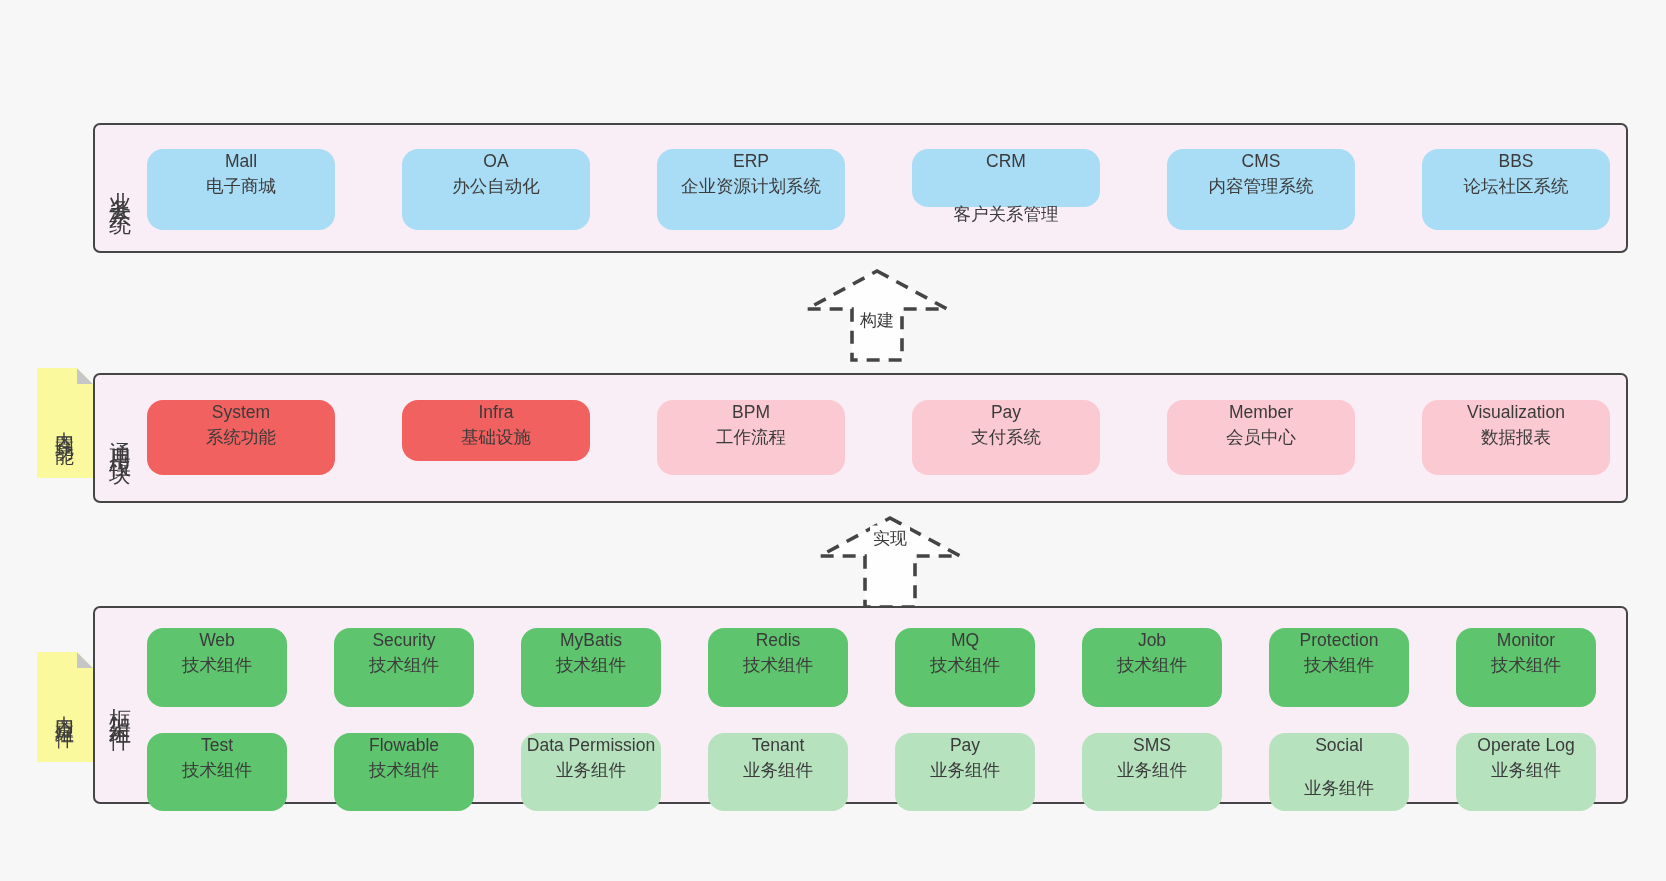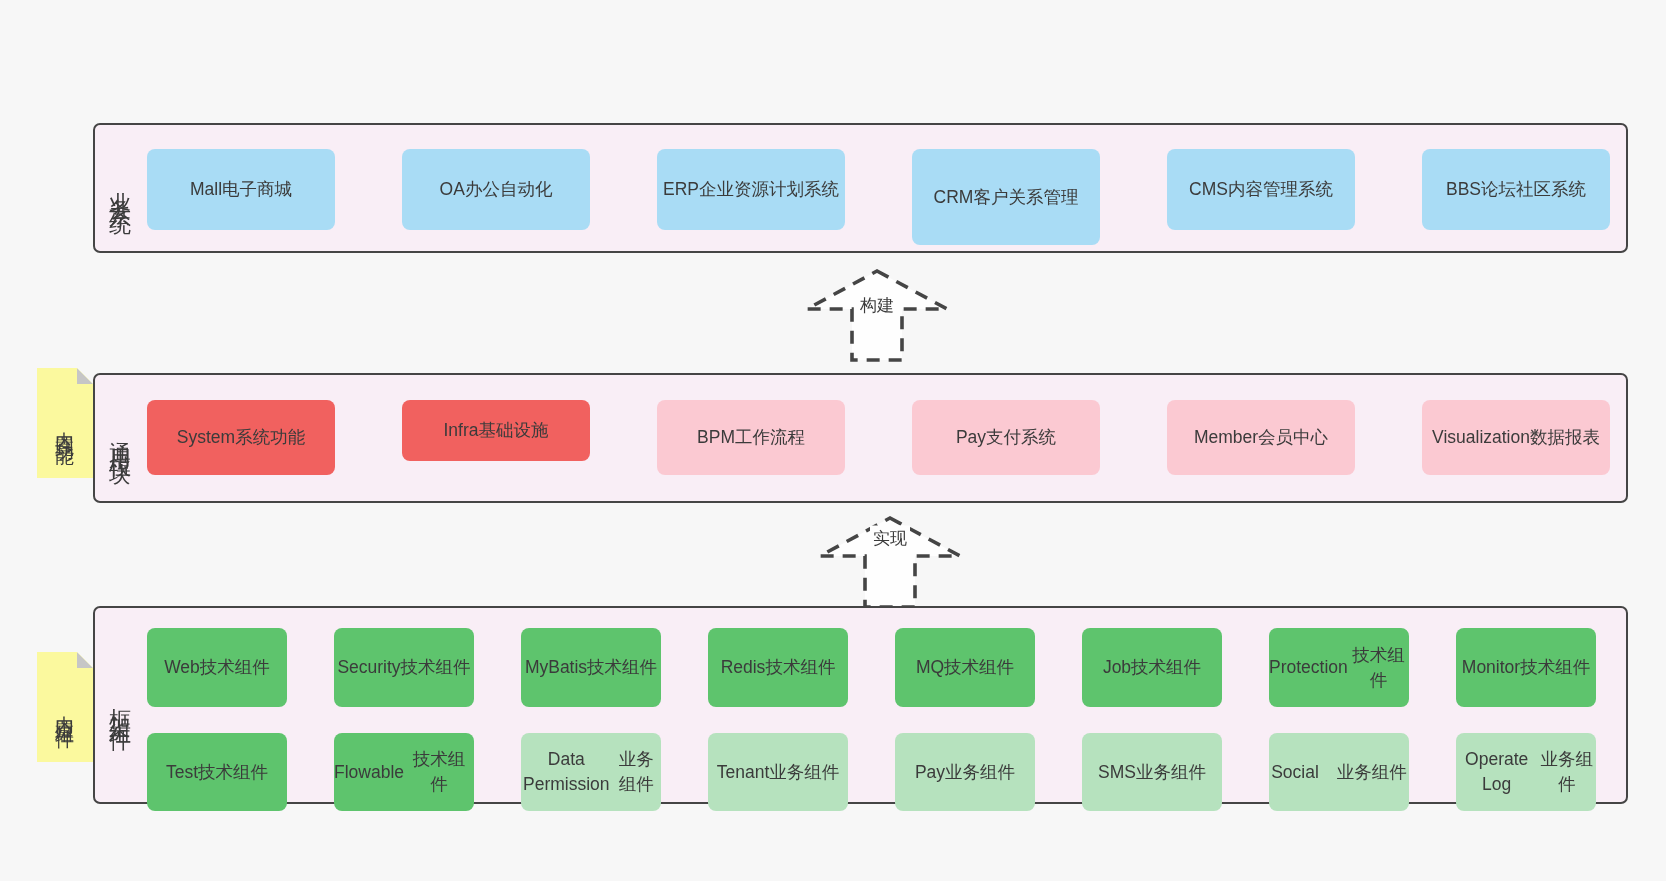--- a/index.html
+++ b/index.html
@@ -17,22 +17,22 @@
   }
   .layer-label {
     position:absolute; left:14px; top:50%; transform:translateY(-50%);
     writing-mode:vertical-lr; text-orientation:upright;
     font-size:22px; letter-spacing:7px; line-height:1; white-space:nowrap;
   }
   .row { position:absolute; left:52px; display:flex; }
   .row.wide   { gap:67px; }
   .row.narrow { gap:47px; }
   .node {
-    border-radius:8px; box-sizing:border-box;
-    display:flex; flex-direction:row; align-items:center; justify-content:center;
+    border-radius:16px; box-sizing:border-box;
+    display:flex; flex-direction:column; align-items:center; 
     text-align:center; font-size:17.5px; line-height:1.42;
   }
   .row.wide .node   { width:188px; }
   .row.narrow .node { width:140px; }
   .node.blue        { background:var(--blue,#a9dcf5); }
   .node.red         { background:var(--red,#f1615f); }
   .node.pink        { background:var(--pink,#fbc9d2); }
   .node.green       { background:var(--green,#5ec46d); }
   .node.green-light { background:var(--green-light,#b6e2be); }
   .sticky {
@@ -74,39 +74,39 @@
           <div>电子商城</div>
         </div>
         <div class="node blue" style="height: 81px;">
           <div>OA</div>
           <div>办公自动化</div>
         </div>
         <div class="node blue" style="height: 81px;">
           <div>ERP</div>
           <div>企业资源计划系统</div>
         </div>
-        <div class="node blue" style="height: 96px;">
+        <div class="node blue" style="height: 58px; gap: 28px;">
           <div>CRM</div>
           <div>客户关系管理</div>
         </div>
         <div class="node blue" style="height: 81px;">
           <div>CMS</div>
           <div>内容管理系统</div>
         </div>
         <div class="node blue" style="height: 81px;">
           <div>BBS</div>
           <div>论坛社区系统</div>
         </div>
       </div>
   </div>
 
   <svg class="arrow-svg" style="left:797px; top:265px;" viewBox="0 0 160 102">
     <polygon points="80,6 150,44 105,44 105,95 55,95 55,44 10,44"></polygon>
   </svg>
-  <div class="arrow-label" style="left:877px; top:305px;">构建</div>
+  <div class="arrow-label" style="left:877px; top:320px;">构建</div>
 
   <div class="layer" style="top:373px; height:130px;">
     <div class="layer-label">通用模块</div>
     <div class="row wide" style="top:25px;">
         <div class="node red" style="height: 75px;">
           <div>System</div>
           <div>系统功能</div>
         </div>
         <div class="node red" style="height: 61px;">
           <div>Infra</div>

